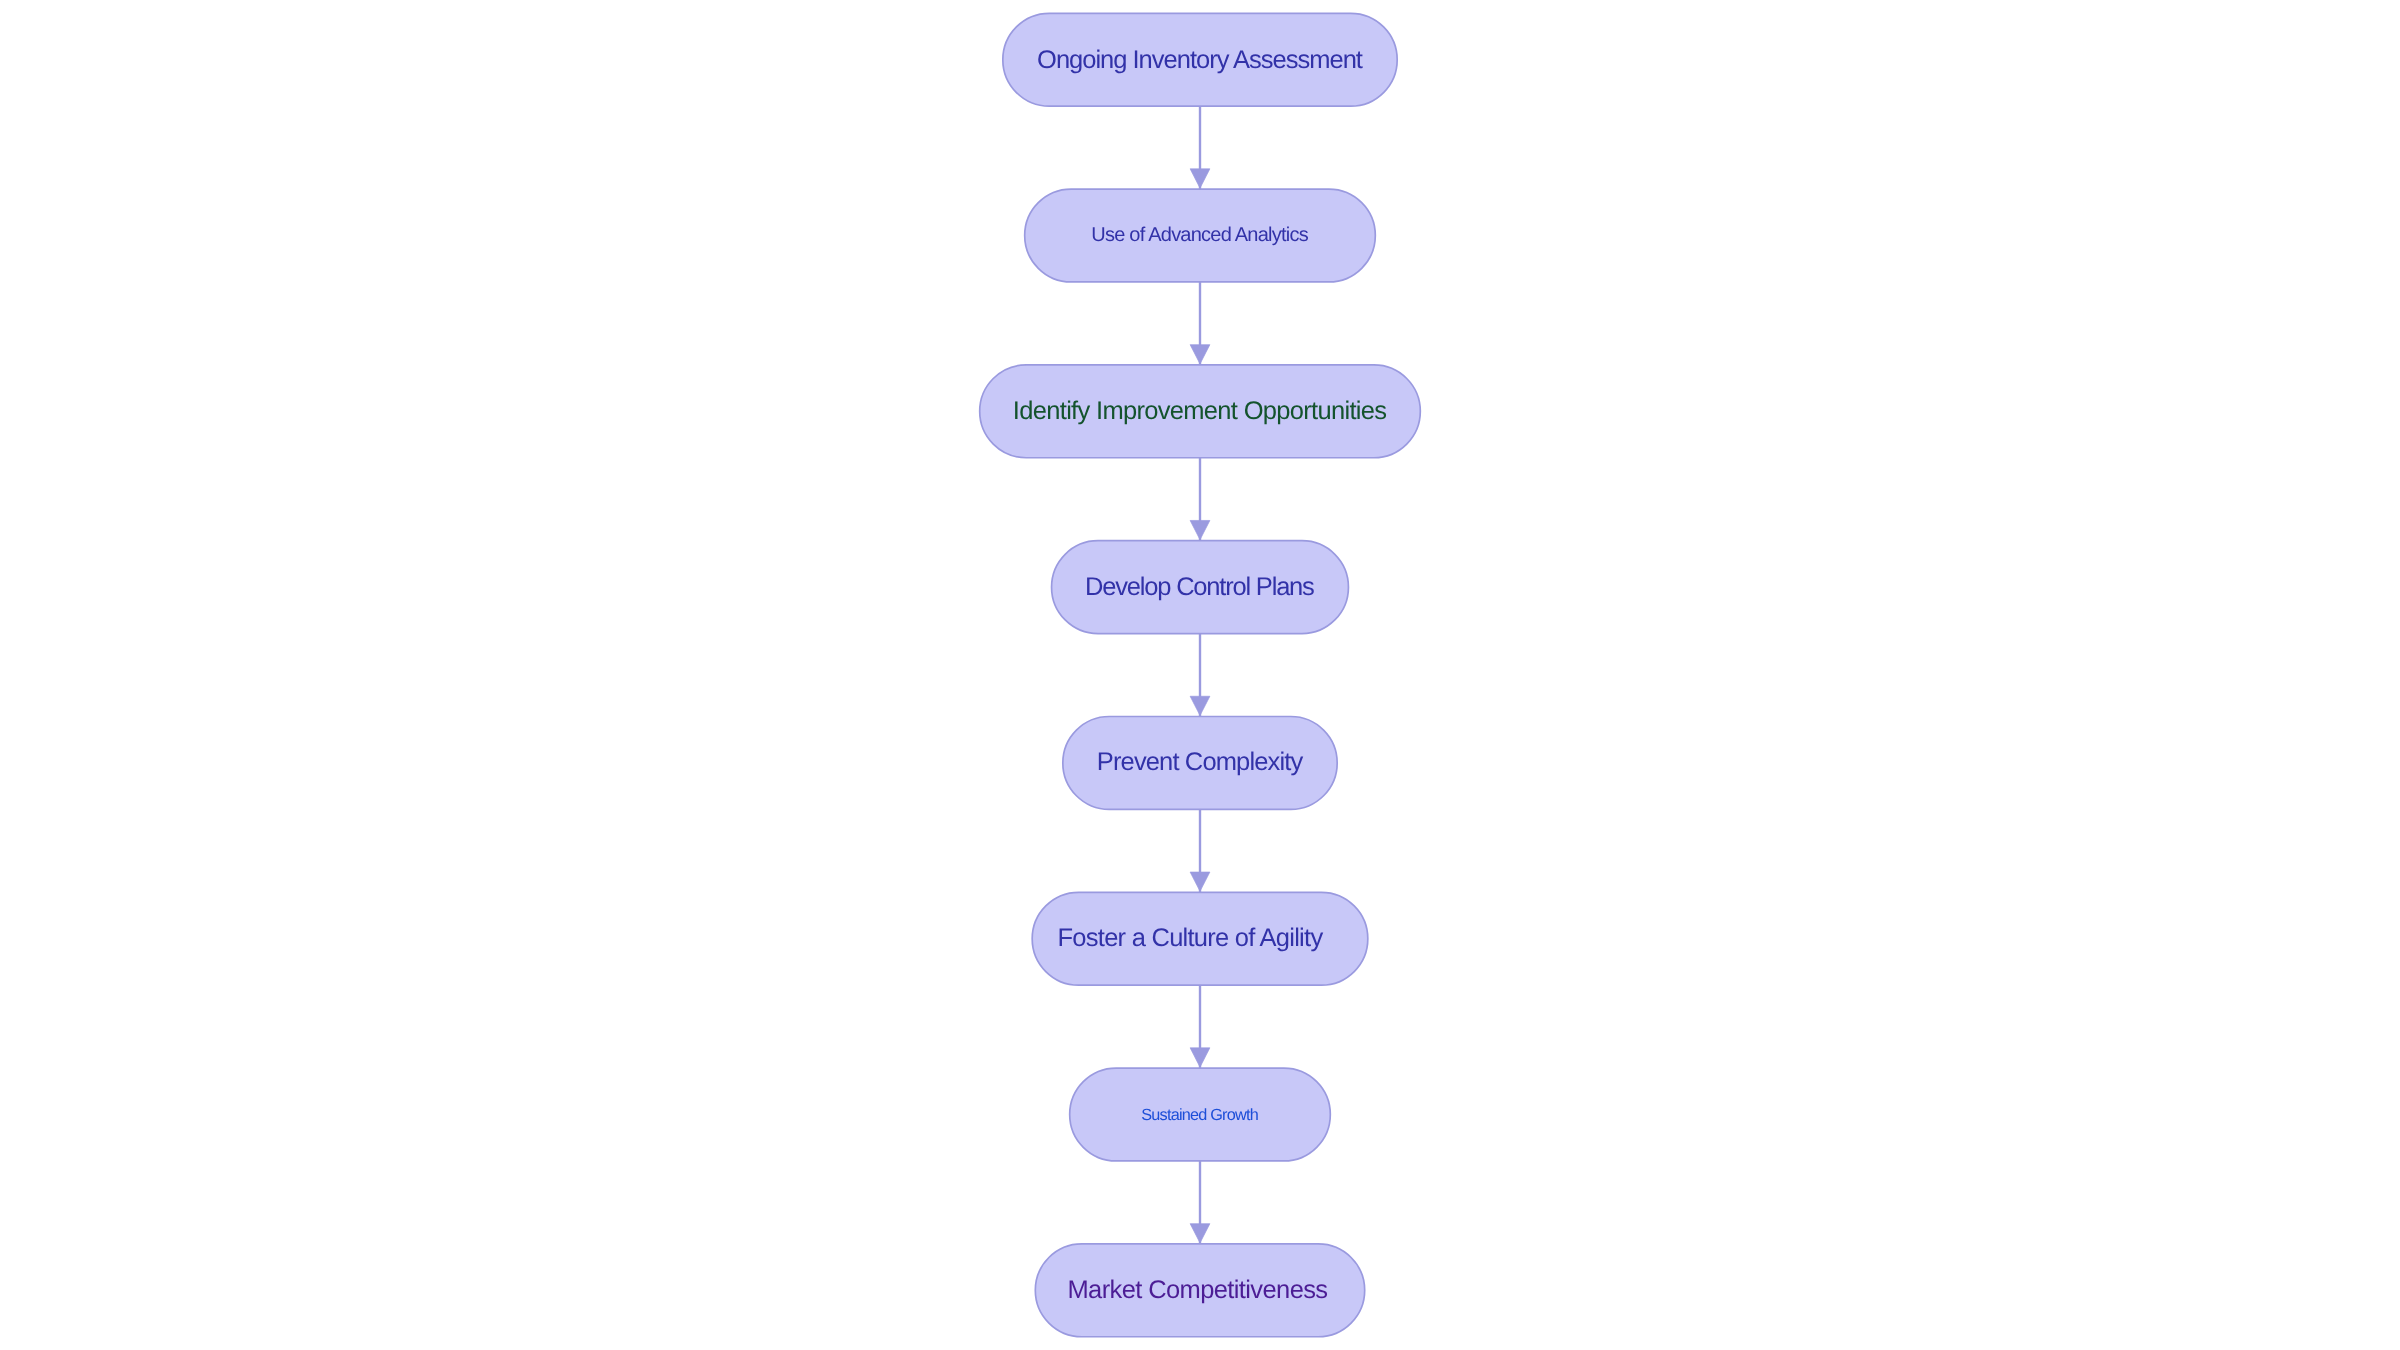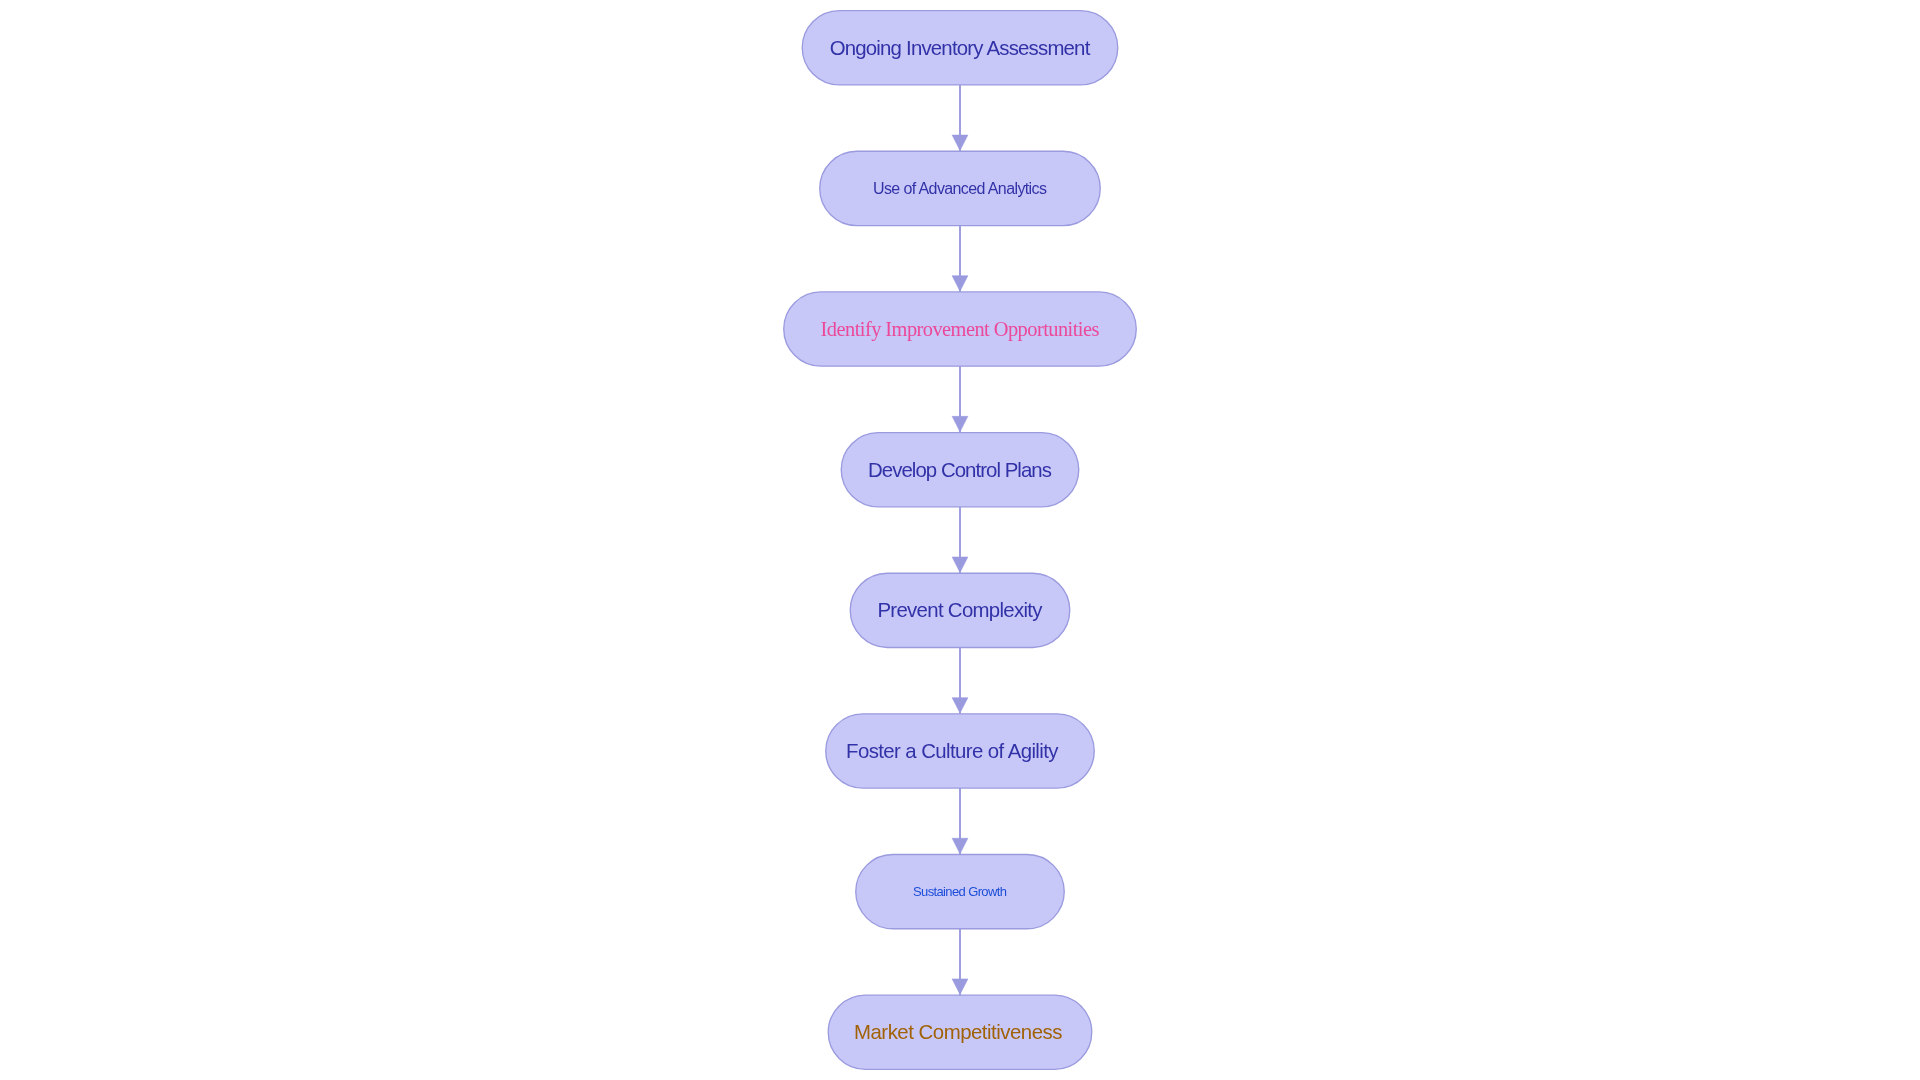--- a/index.html
+++ b/index.html
@@ -62,32 +62,32 @@
   </svg>
 
   <div id="node-layer">
     <div class="node" style="left: 801.575px; top: 9.97px; width: 316.85px; height: 75.62px;">
       <span class="node-label" style="color: rgb(50, 50, 168); font-size: 20.4px; letter-spacing: -0.7976px; margin-right: 0.7976px;">Ongoing Inventory Assessment</span>
     </div>
     <div class="node" style="left: 819.075px; top: 150.61px; width: 281.85px; height: 75.62px;">
       <span class="node-label" style="color: rgb(50, 50, 168); font-size: 16px; letter-spacing: -0.6082px; margin-right: 0.6082px;">Use of Advanced Analytics</span>
     </div>
     <div class="node" style="left: 783.075px; top: 291.25px; width: 353.85px; height: 75.62px;">
-      <span class="node-label" style="color: #ec4899; font-size: 20.4px; letter-spacing: -0.5438px; margin-right: 0.5438px; font-family: Liberation Serif, serif;">Identify Improvement Opportunities</span>
+      <span class="node-label" style="color: #14532d; font-size: 20.4px; letter-spacing: -0.5438px; margin-right: 0.5438px;">Identify Improvement Opportunities</span>
     </div>
     <div class="node" style="left: 840.575px; top: 431.89px; width: 238.85px; height: 75.62px;">
       <span class="node-label" style="color: rgb(50, 50, 168); font-size: 20.4px; letter-spacing: -0.9545px; margin-right: 0.9545px;">Develop Control Plans</span>
     </div>
     <div class="node" style="left: 849.575px; top: 572.53px; width: 220.85px; height: 75.62px;">
       <span class="node-label" style="color: rgb(50, 50, 168); font-size: 20.4px; letter-spacing: -0.6881px; margin-right: 0.6881px;">Prevent Complexity</span>
     </div>
     <div class="node" style="left: 825.075px; top: 713.17px; width: 269.85px; height: 75.62px;">
       <span class="node-label" style="color: rgb(50, 50, 168); font-size: 20.4px; letter-spacing: -0.5883px; margin-right: 16px;">Foster a Culture of Agility</span>
     </div>
     <div class="node" style="left: 855.075px; top: 853.81px; width: 209.85px; height: 75.62px;">
       <span class="node-label" style="color: #1d4ed8; font-size: 13px; letter-spacing: -0.6263px; margin-right: 0.6263px;">Sustained Growth</span>
     </div>
     <div class="node" style="left: 827.575px; top: 994.45px; width: 264.85px; height: 75.62px;">
-      <span class="node-label" style="color: #a16207; font-size: 20.4px; letter-spacing: -0.4866px; margin-right: 4px;">Market Competitiveness</span>
+      <span class="node-label" style="color: #4c1d95; font-size: 20.4px; letter-spacing: -0.4866px; margin-right: 4px;">Market Competitiveness</span>
     </div>
   </div>
 
 </div>
 
 </body></html>

